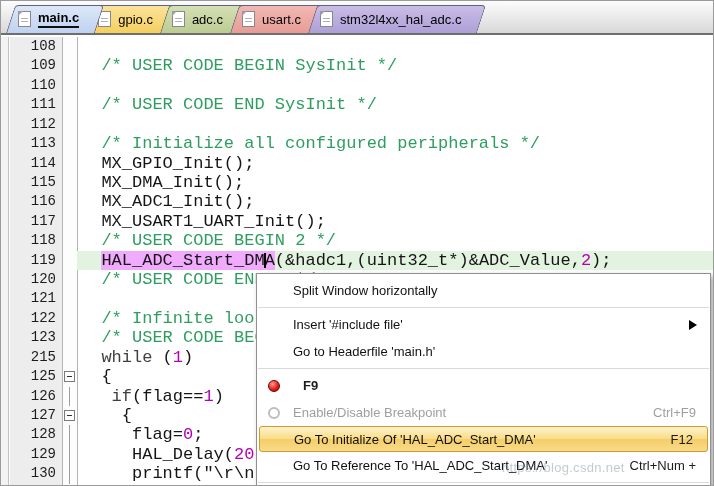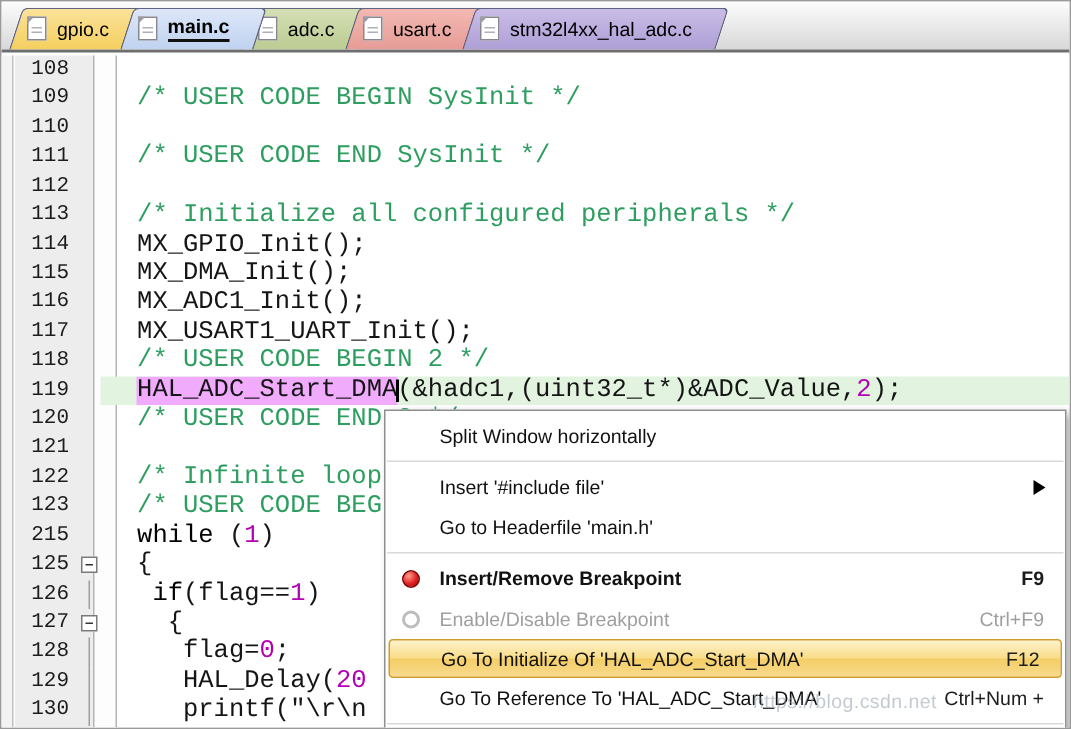--- a/index.html
+++ b/index.html
@@ -32,28 +32,28 @@
        background:#b0b0b8;box-shadow:0 3px 0 #b0b0b8}
 
   
   .editor{position:absolute;top:36px;left:0;right:0;bottom:0;z-index:0;background:#fff}
   .editor::before{content:"";position:absolute;left:9px;top:0;width:52px;height:100%;background:#ededed;z-index:-1}
   .editor::after{content:"";position:absolute;left:61px;top:0;width:14px;height:100%;background:#fdfdfd;
        border-left:1px solid #b4b4b4;border-right:1px solid #b4b4b4;z-index:-1}
   .leftstrip{position:absolute;left:0;top:0;width:8px;height:100%;background:#f3f3f3;border-right:1px solid #c2c2c2}
   .row{display:flex;height:19.43px;position:relative}
   .ln{width:52px;flex:none;color:#1c1c1c;font:14px/19.43px "Liberation Mono",monospace;
-      text-align:right;padding-right:7px;margin-left:0}
+      text-align:right;padding-right:7px;margin-left:10px}
   .fold{width:14px;flex:none;position:relative}
   .fbox{position:absolute;left:1px;top:4px;width:11px;height:11px;border:1px solid #7a7a7a;background:#fff}
   .fbox::after{content:"";position:absolute;left:2px;top:4px;width:5px;height:1px;background:#333}
   .fline::after{content:"";position:absolute;left:6px;top:0;bottom:0;width:1px;background:#9d9d9d}
   .txt{flex:1;font:17px/19.43px "Liberation Mono",monospace;white-space:pre;padding-left:4px;color:#151515;overflow:hidden}
   .com{color:#2e9e60}
-  .kw{color:#000000}
+  .kw{color:#404040}
   .nlit{color:#b400b4}
   .pln{color:#151515}
   .hlrow{background:#e2f4e0}
   .tok{background:#f0abfc}
   .caret{position:absolute;left:263px;top:2px;width:2px;height:15px;background:#000;z-index:3}
 
   
   .menu{position:absolute;left:255px;top:272px;width:455px;background:#fff;
         border:1px solid #8f8f8f;box-shadow:3px 3px 6px rgba(0,0,0,.35);
         padding:3px 0;z-index:40;font-size:13px}
@@ -74,27 +74,27 @@
 
   .wm{position:absolute;left:501px;top:459px;font-size:13px;color:#93a0ad;opacity:.55;
       letter-spacing:.3px;z-index:50;white-space:nowrap}
 </style>
 </head>
 <body>
 
 <div class="screen">
 
   <div class="tabbar">
+    <div class="tab t0 active">
+      <span class="ticon"></span>
+      <span class="tlabel">main.c</span>
+    </div>
     <div class="tab t1">
       <span class="ticon"></span>
       <span class="tlabel">gpio.c</span>
-    </div>
-    <div class="tab t0 active">
-      <span class="ticon"></span>
-      <span class="tlabel">main.c</span>
     </div>
     <div class="tab t2">
       <span class="ticon"></span>
       <span class="tlabel">adc.c</span>
     </div>
     <div class="tab t3">
       <span class="ticon"></span>
       <span class="tlabel">usart.c</span>
     </div>
     <div class="tab t4">
@@ -236,21 +236,20 @@
     <div class="mitem">
       <span class="mlabel">Insert '#include file'</span>
       <span class="marrow"></span>
     </div>
     <div class="mitem">
       <span class="mlabel">Go to Headerfile 'main.h'</span>
     </div>
     <div class="msep"></div>
     <div class="mitem bold">
       <span class="micon dot"></span>
-      <span class="mlabel">Insert/Remove Breakpoint</span>
       <span class="msc">F9</span>
     </div>
     <div class="mitem disabled">
       <span class="micon ring"></span>
       <span class="mlabel">Enable/Disable Breakpoint</span>
       <span class="msc">Ctrl+F9</span>
     </div>
     <div class="mitem hl">
       <span class="mlabel">Go To Initialize Of 'HAL_ADC_Start_DMA'</span>
       <span class="msc">F12</span>

